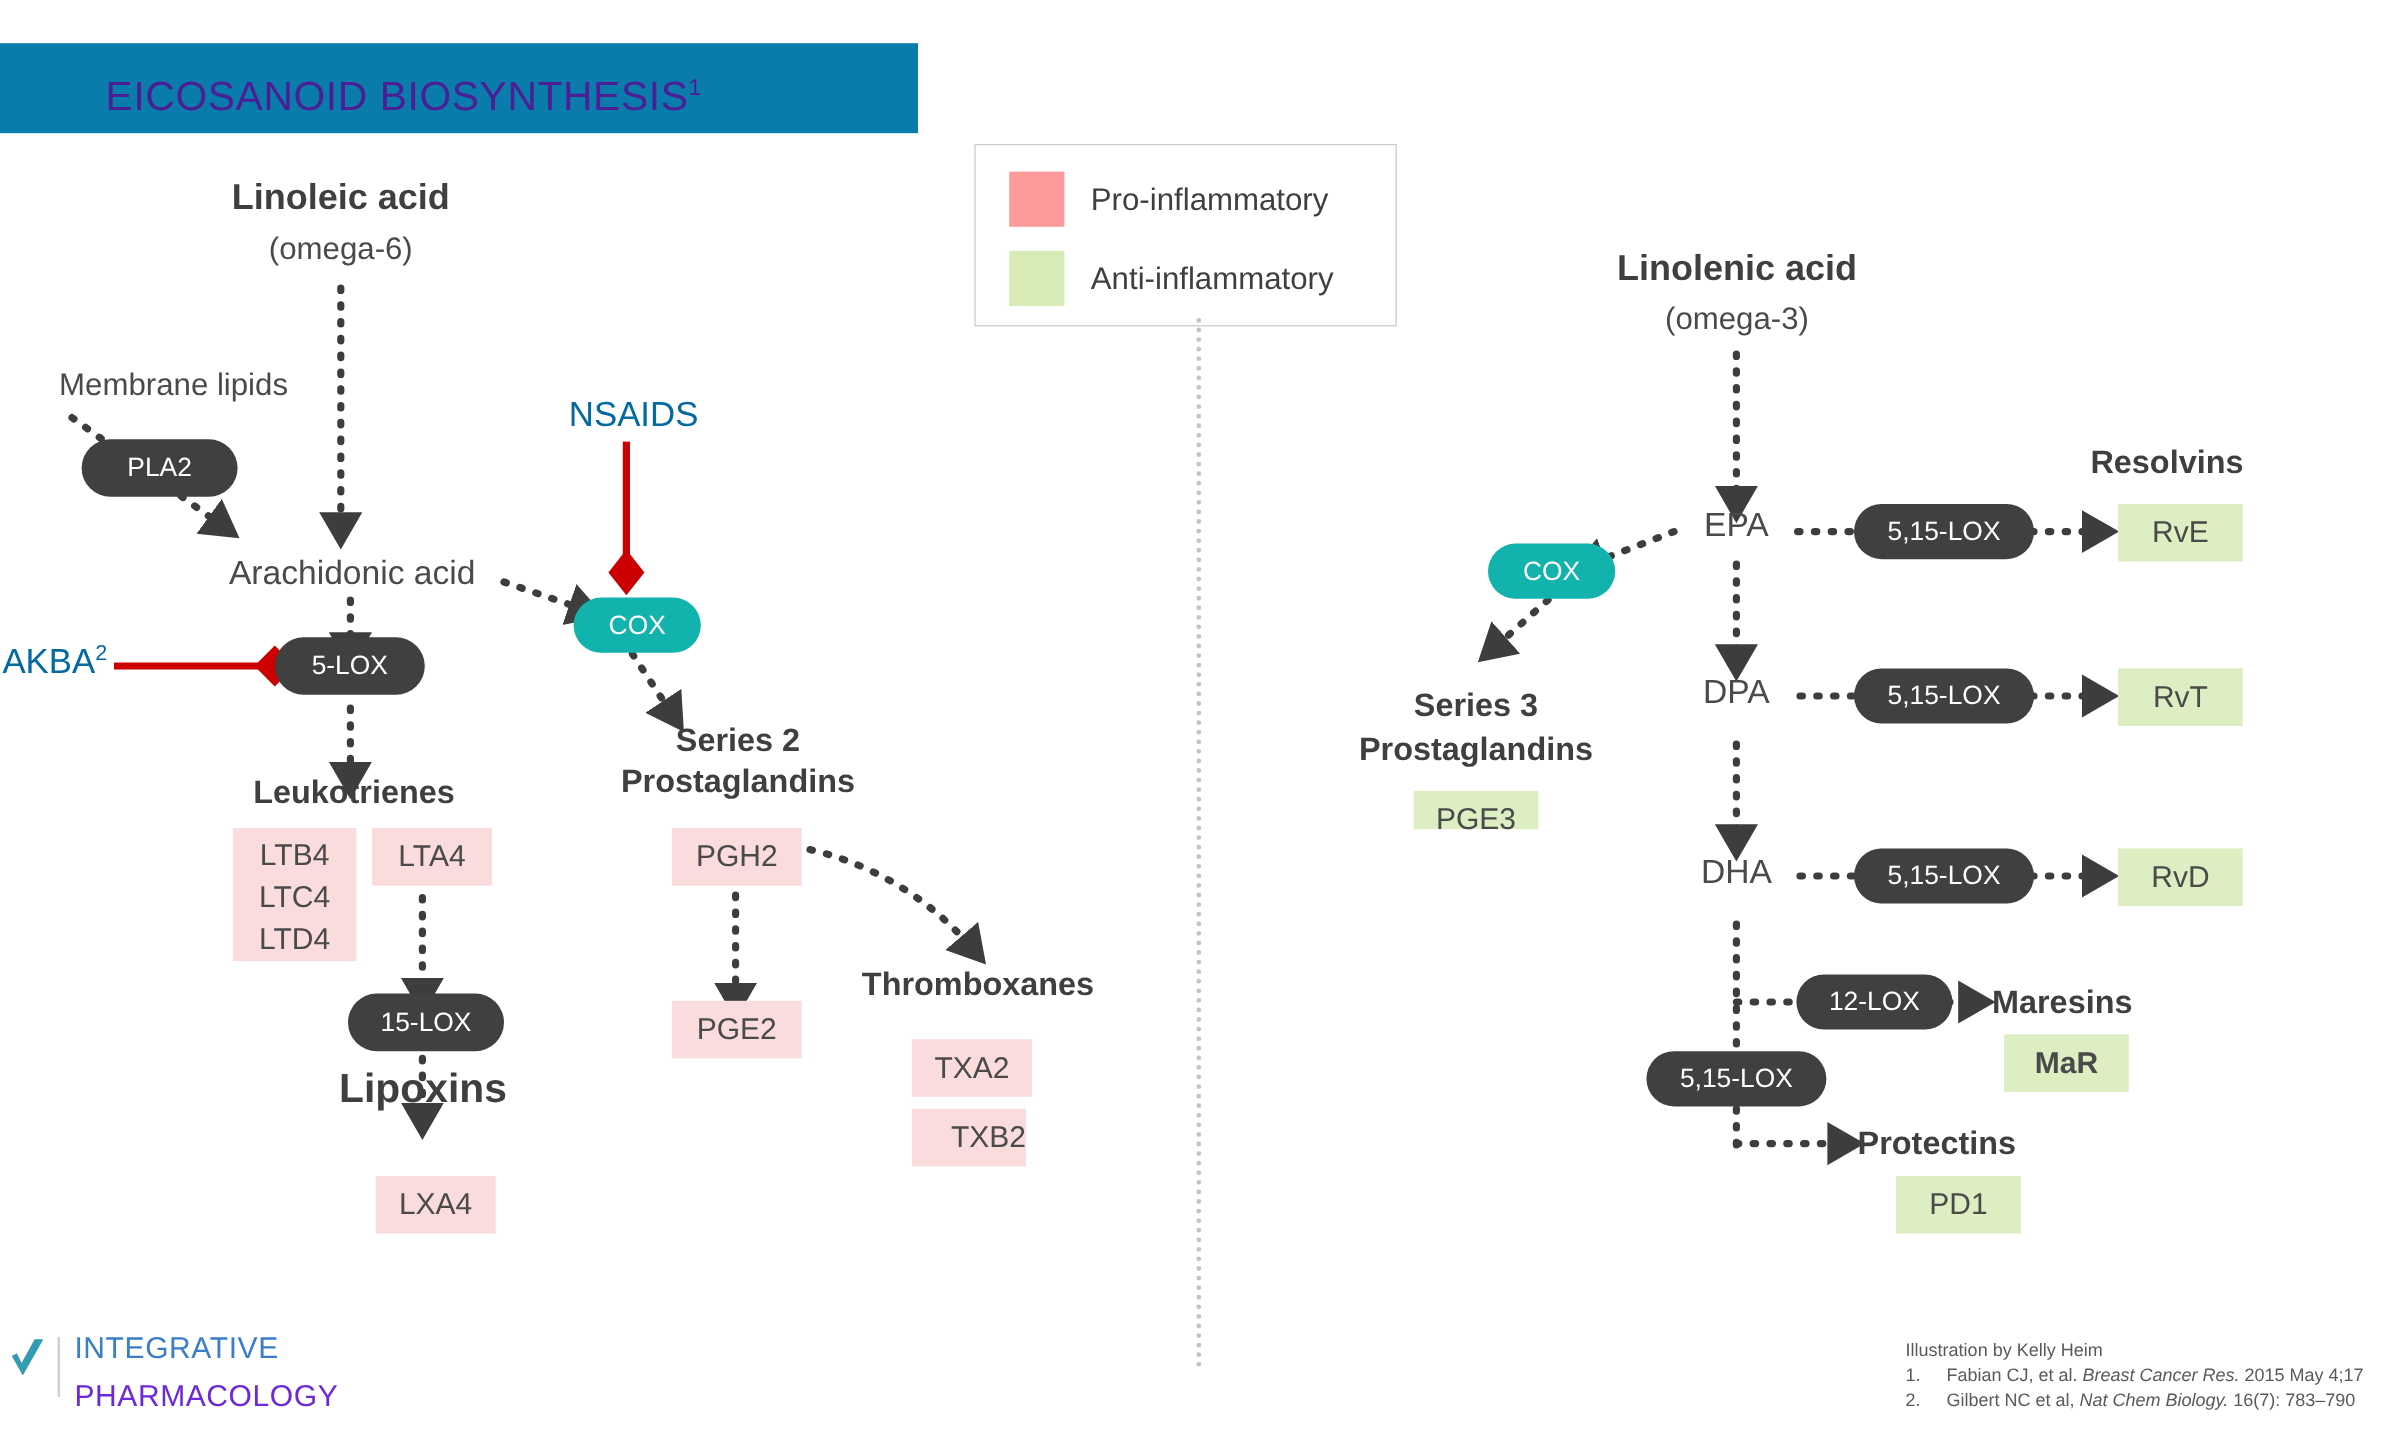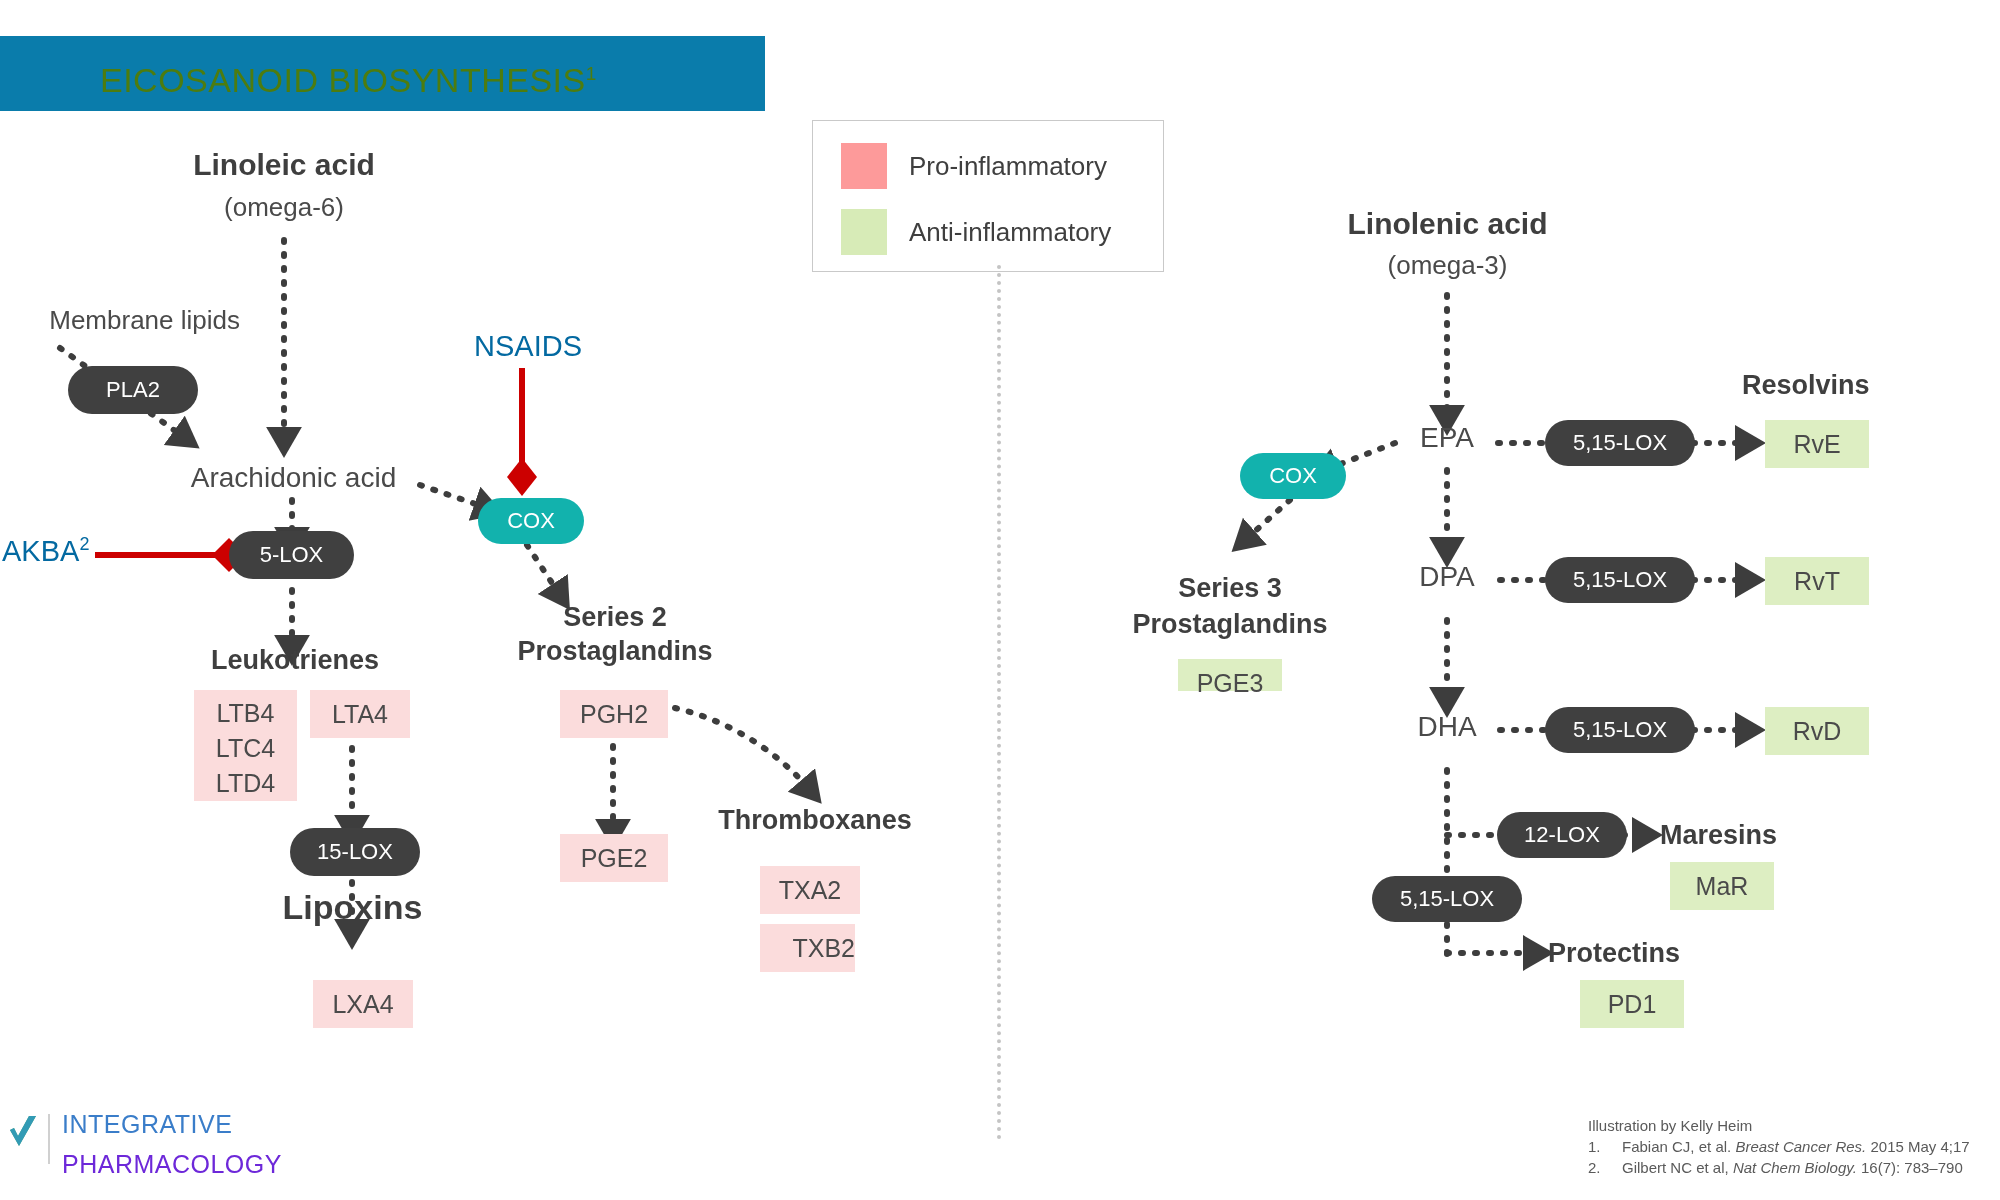--- a/index.html
+++ b/index.html
@@ -2,21 +2,21 @@
 <html><head>
 <meta charset="utf-8">
 <style>
   html,body{margin:0;padding:0;background:#ffffff;}
   body{width:2000px;height:1200px;position:relative;overflow:hidden;
        font-family:"Liberation Sans","DejaVu Sans",sans-serif;color:#4a4a4a;}
   .abs{position:absolute;}
 
   
   #header-bar{left:0;top:36px;width:765px;height:75px;background:#0a7cab;}
-  #header-title{left:100px;top:50px;width:660px;height:50px;color:#4d7c0f;
+  #header-title{left:88px;top:50px;width:660px;height:50px;color:#4c1d95;
        font-size:34px;letter-spacing:.5px;line-height:48px;white-space:nowrap;}
   #header-title .sup{font-size:19px;vertical-align:super;}
 
   
   #legend-box{left:812px;top:120px;width:350px;height:150px;
        border:1px solid #c9c9c9;background:#fff;}
   .legend-row{position:absolute;left:28px;height:46px;}
   .legend-swatch{position:absolute;left:0;top:0;width:46px;height:46px;}
   .legend-label{position:absolute;left:68px;top:0;height:46px;line-height:46px;
        font-size:26px;color:#3f3f3f;white-space:nowrap;}
@@ -234,21 +234,21 @@
 
 <div class="abs pill pill-blue" style="left:1545px;top:707px;width:150px;height:46px;font-size:22px;">
   <span>5,15-LOX</span>
 </div>
 <div class="abs chip chip-green" style="left:1765px;top:707px;width:104px;height:48px;font-size:25px;line-height:48px;text-align:center;">RvD</div>
 
 <div class="abs pill pill-blue" style="left:1497px;top:812px;width:130px;height:46px;font-size:22px;">
   <span>12-LOX</span>
 </div>
 <div class="abs title-b" style="left:1660px;top:812px;width:175px;font-size:27px;text-align:left;line-height:46px;">Maresins</div>
-<div class="abs chip chip-green" style="left:1670px;top:862px;width:104px;height:48px;font-size:25px;line-height:48px;">MaR</div>
+<div class="abs chip chip-green" style="left:1670px;top:862px;width:104px;height:48px;font-size:25px;line-height:48px;font-weight:bold;">MaR</div>
 
 <div class="abs pill pill-blue" style="left:1372px;top:876px;width:150px;height:46px;font-size:22px;">
   <span>5,15-LOX</span>
 </div>
 
 <div class="abs title-b" style="left:1548px;top:930px;width:190px;font-size:27px;text-align:left;line-height:46px;">Protectins</div>
 <div class="abs chip chip-green" style="left:1580px;top:980px;width:104px;height:48px;font-size:25px;line-height:48px;">PD1</div>
 
 <div class="abs" id="logo-block">
   <svg id="logo-mark" viewBox="0 0 26 44">

